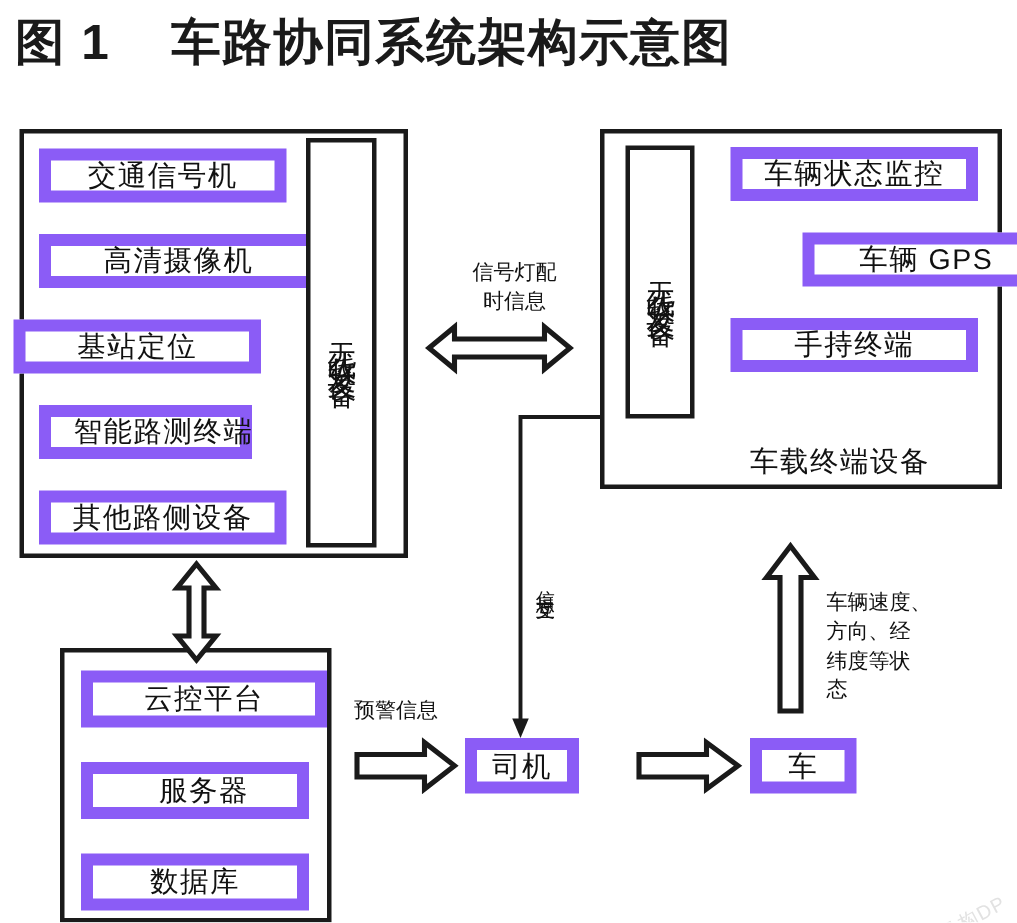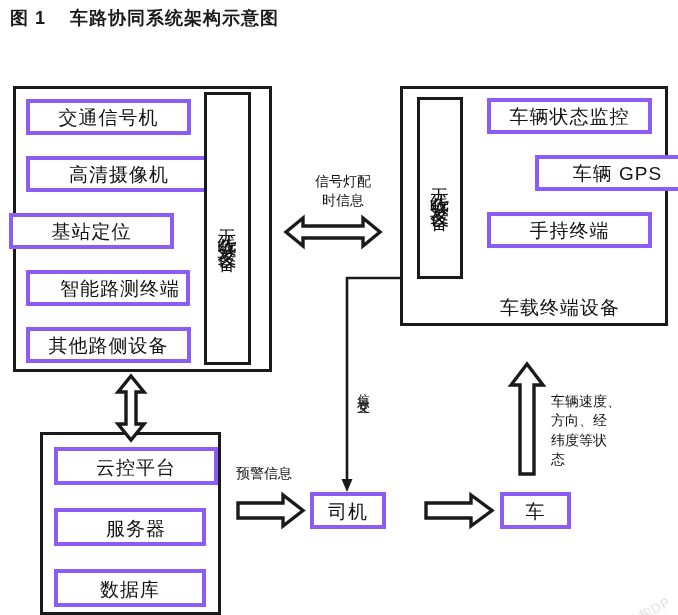--- a/index.html
+++ b/index.html
@@ -17,42 +17,42 @@
     height: 615px;
     overflow: hidden;
     background: #ffffff;
   }
 
   
   .fig-title {
     position: absolute;
     left: 10px;
     top: 6px;
-    font-size: 18px;
+    font-size: 33px;
     font-weight: 700;
     letter-spacing: 1px;
     white-space: pre;
     color: #1a1a1a;
     text-align: center;
   }
 
   
   .panel {
     position: absolute;
     border: 3px solid #1a1a1a;
     background: #ffffff;
     box-sizing: border-box;
   }
   .ibox {
     position: absolute;
-    border: 4px solid #8b5cf6;
+    border: 8px solid #8b5cf6;
     background: #ffffff;
     box-sizing: border-box;
     display: flex;
-    align-items: flex-end;
+    align-items: center;
     justify-content: center;
     font-size: 19px;
     letter-spacing: 1px;
     white-space: nowrap;
     color: #111;
   }
   .vbox {
     position: absolute;
     border: 3px solid #1a1a1a;
     background: #ffffff;
@@ -134,21 +134,21 @@
 
   <div class="ibox" style="left:26px; top:99px; width:165px; height:36px;">
     <span>交通信号机</span>
   </div>
   <div class="ibox" style="left:26px; top:156px; width:186px; height:36px;">
     <span>高清摄像机</span>
   </div>
   <div class="ibox" style="left:9px; top:213px; width:165px; height:36px;">
     <span>基站定位</span>
   </div>
-  <div class="ibox" style="left:26px; top:270px; width:164px; height:36px;padding-left:24px;">
+  <div class="ibox" style="left:26px; top:270px; width:142px; height:36px;padding-left:24px;">
     <span>智能路测终端</span>
   </div>
   <div class="ibox" style="left:26px; top:327px; width:165px; height:36px;">
     <span>其他路侧设备</span>
   </div>
 
   <div class="vbox" style="left:204px; top:92px; width:47px; height:273px;">
     <span class="vtext">无线收发设备</span>
   </div>
 

